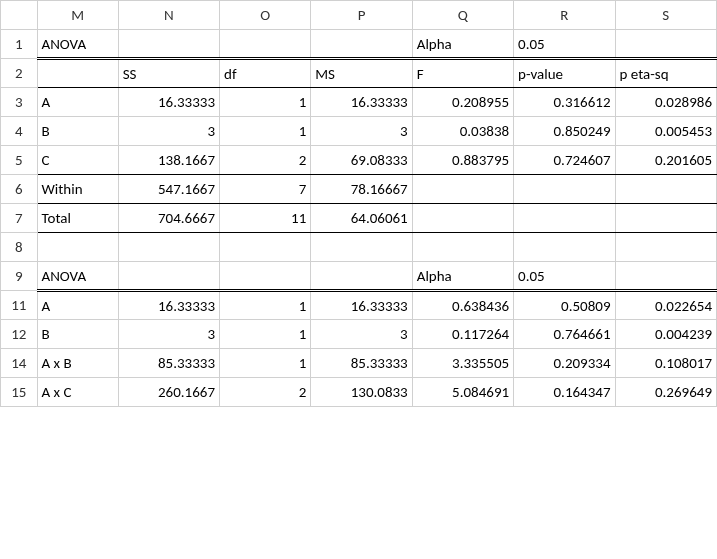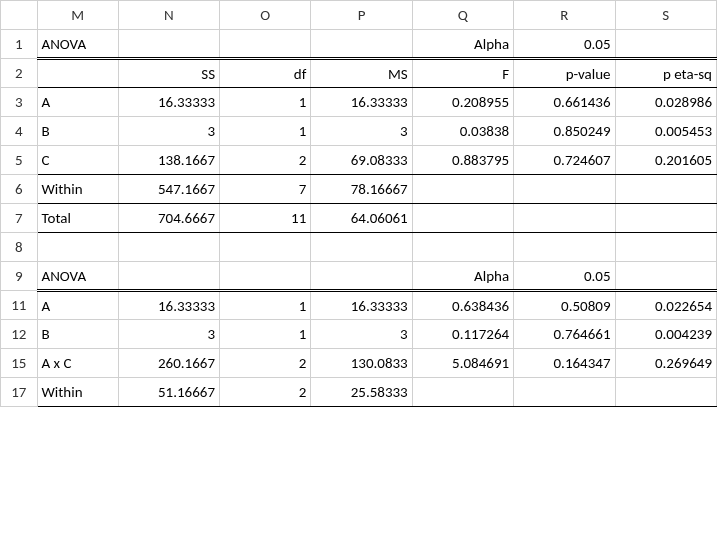--- a/index.html
+++ b/index.html
@@ -35,21 +35,21 @@
   .col-M { width: 80px; }
   .col-N { width: 100px; }
   .col-O { width: 90px; }
   .col-P { width: 100px; }
   .col-Q { width: 100px; }
   .col-R { width: 100px; }
   .col-S { width: 100px; }
 
   .txt-left   { text-align: left; margin-top: 9px; }
   .txt-right  { text-align: right; }
-  .txt-center { text-align: right; }
+  .txt-center { text-align: left; }
   .italic     { }
 
   
   .dbl-bottom { border-bottom: 3px double #000 !important; }
   
   .line-bottom { border-bottom: 1px solid #000 !important; }
 </style>
 </head>
 <body>
 
@@ -99,21 +99,21 @@
     <td class="txt-center italic line-bottom">p eta-sq</td>
   </tr>
 
   <tr>
     <th class="rowhdr">3</th>
     <td class="txt-left">A</td>
     <td class="txt-right">16.33333</td>
     <td class="txt-right">1</td>
     <td class="txt-right">16.33333</td>
     <td class="txt-right">0.208955</td>
-    <td class="txt-right">0.661436</td>
+    <td class="txt-right">0.316612</td>
     <td class="txt-right">0.028986</td>
   </tr>
   <tr>
     <th class="rowhdr">4</th>
     <td class="txt-left">B</td>
     <td class="txt-right">3</td>
     <td class="txt-right">1</td>
     <td class="txt-right">3</td>
     <td class="txt-right">0.03838</td>
     <td class="txt-right">0.850249</td>
@@ -187,34 +187,34 @@
     <th class="rowhdr">12</th>
     <td class="txt-left">B</td>
     <td class="txt-right">3</td>
     <td class="txt-right">1</td>
     <td class="txt-right">3</td>
     <td class="txt-right">0.117264</td>
     <td class="txt-right">0.764661</td>
     <td class="txt-right">0.004239</td>
   </tr>
   <tr>
+    <th class="rowhdr">14</th>
+    <td class="txt-left">A x B</td>
+    <td class="txt-right">85.33333</td>
+    <td class="txt-right">1</td>
+    <td class="txt-right">85.33333</td>
+    <td class="txt-right">3.335505</td>
+    <td class="txt-right">0.209334</td>
+    <td class="txt-right">0.108017</td>
+  </tr>
+  <tr>
     <th class="rowhdr">15</th>
     <td class="txt-left">A x C</td>
     <td class="txt-right">260.1667</td>
     <td class="txt-right">2</td>
     <td class="txt-right">130.0833</td>
     <td class="txt-right">5.084691</td>
     <td class="txt-right">0.164347</td>
     <td class="txt-right">0.269649</td>
   </tr>
-  <tr>
-    <th class="rowhdr">17</th>
-    <td class="txt-left line-bottom">Within</td>
-    <td class="txt-right line-bottom">51.16667</td>
-    <td class="txt-right line-bottom">2</td>
-    <td class="txt-right line-bottom">25.58333</td>
-    <td class="txt-right line-bottom"></td>
-    <td class="txt-right line-bottom"></td>
-    <td class="txt-right line-bottom"></td>
-  </tr>
 
 </tbody>
   </table>
 
 </body></html>

